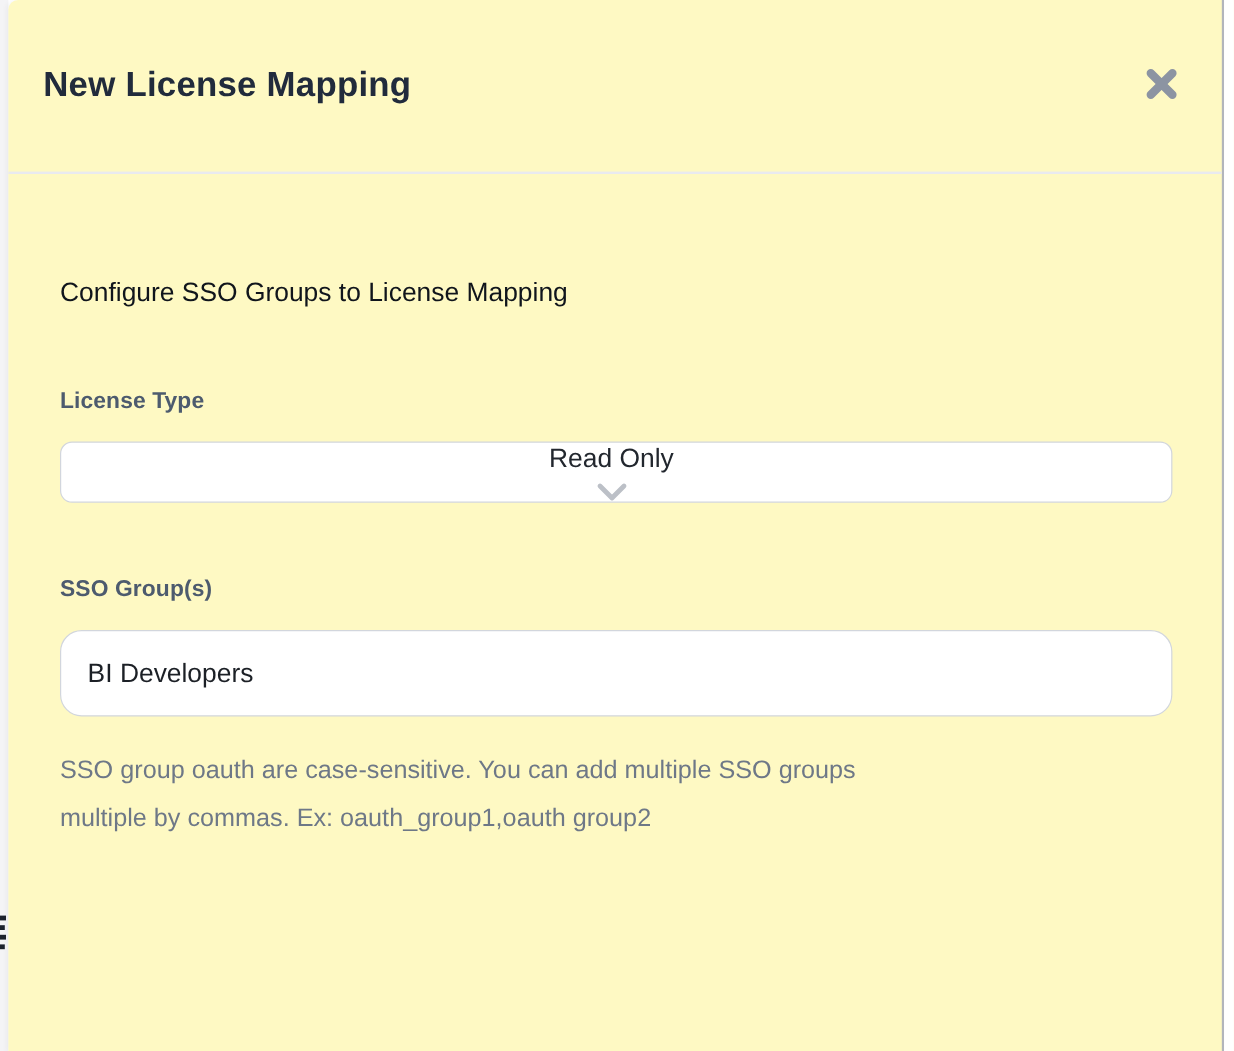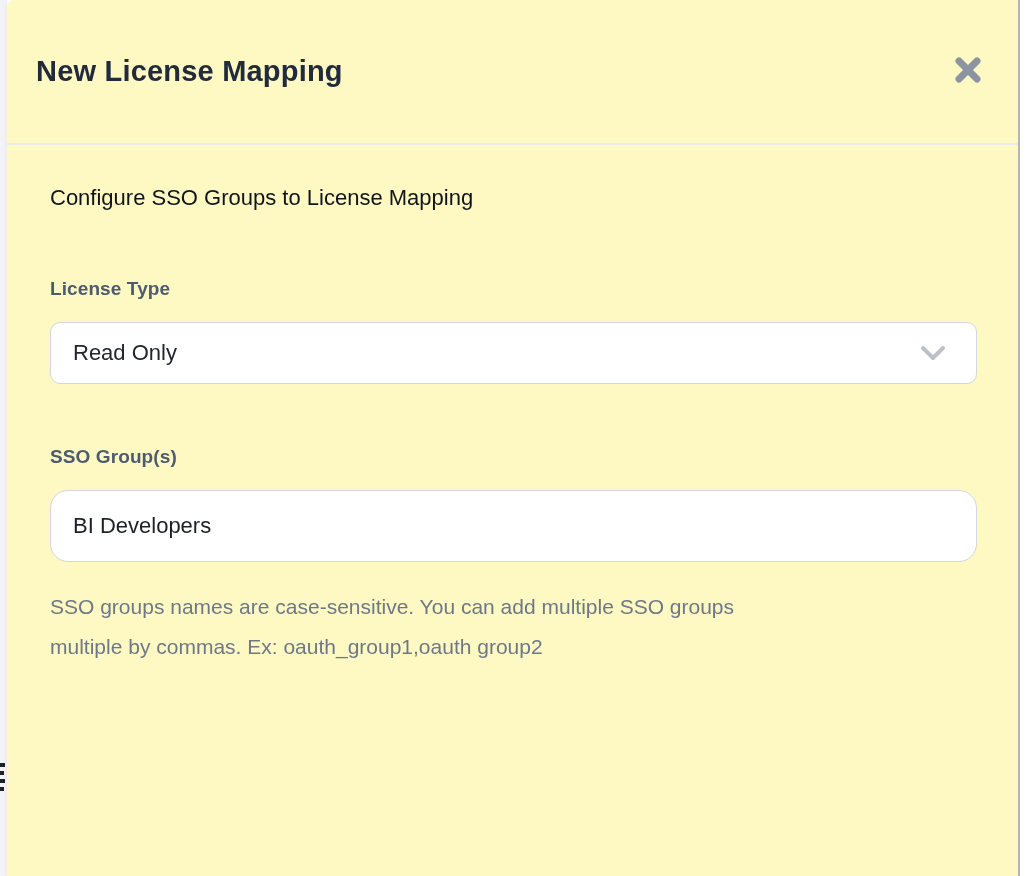--- a/index.html
+++ b/index.html
@@ -59,45 +59,47 @@
   .close-btn {
     position: absolute;
     right: 28px; top: 48px;
     width: 44px; height: 44px;
     background: none; border: none;
     cursor: pointer;
     display: flex; align-items: center; justify-content: center;
   }
   .modal-body {
     padding: 39px 44px 0 43px;
+    margin-top: 46px;
   }
   .description {
     font-size: 22px;
     color: #10151c;
     line-height: 28px;
   }
   .field-label {
     font-size: 19px;
     font-weight: 700;
     color: #4d5b6e;
     letter-spacing: 0.1px;
   }
   .label-license { margin-top: 66px; }
   .label-sso { margin-top: 62px; }
   .select-box {
     margin-top: 22px;
-    width: 927px; height: 62px;
+    width: 927px; height: 51px;
     border: 1.5px solid #d2d6dd;
     border-radius: 10px;
     background: #ffffff;
     display: flex;
     align-items: center;
     justify-content: space-between;
     padding: 0 30px 0 22px;
     cursor: pointer;
+    flex-direction: column;
   }
   .select-value {
     font-size: 22px;
     color: #22272e;
   }
   .text-input {
     margin-top: 22px;
     width: 927px; height: 72px;
     border: 1.5px solid #d2d6dd;
     border-radius: 18px;
@@ -152,19 +154,19 @@
         <svg width="26" height="16" viewBox="0 0 26 16">
           <path d="M3 3 L13 13 L23 3" stroke="#bcc0c7" stroke-width="4" stroke-linecap="round" stroke-linejoin="round" fill="none"></path>
         </svg>
       </div>
 
       <div class="field-label label-sso">SSO Group(s)</div>
 
       <input class="text-input" type="text" value="BI Developers" style="">
 
       <div class="help-text">
-        <div>SSO groups names are case-sensitive. You can add multiple SSO groups</div>
+        <div>SSO group oauth are case-sensitive. You can add multiple SSO groups</div>
         <div>multiple by commas. Ex: oauth_group1,oauth group2</div>
       </div>
 
     </div>
   </div>
 </div>
 
 </body></html>

